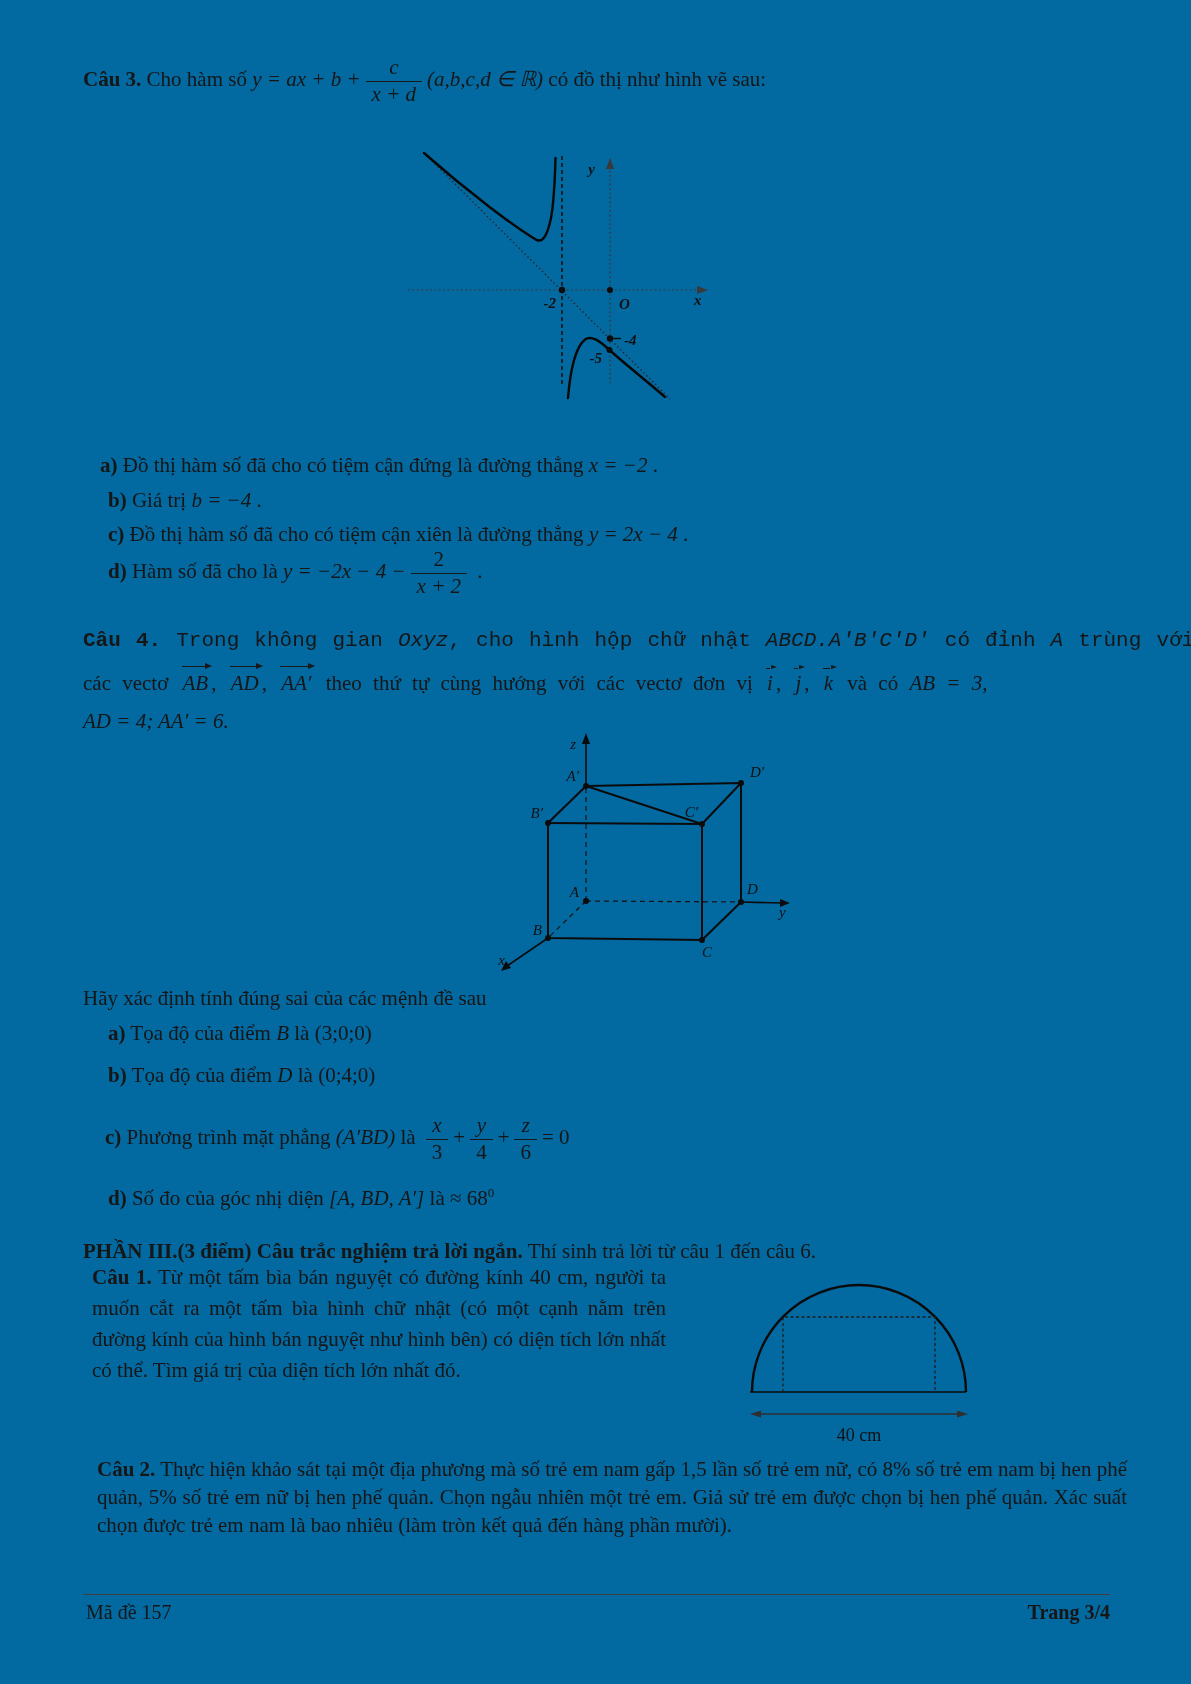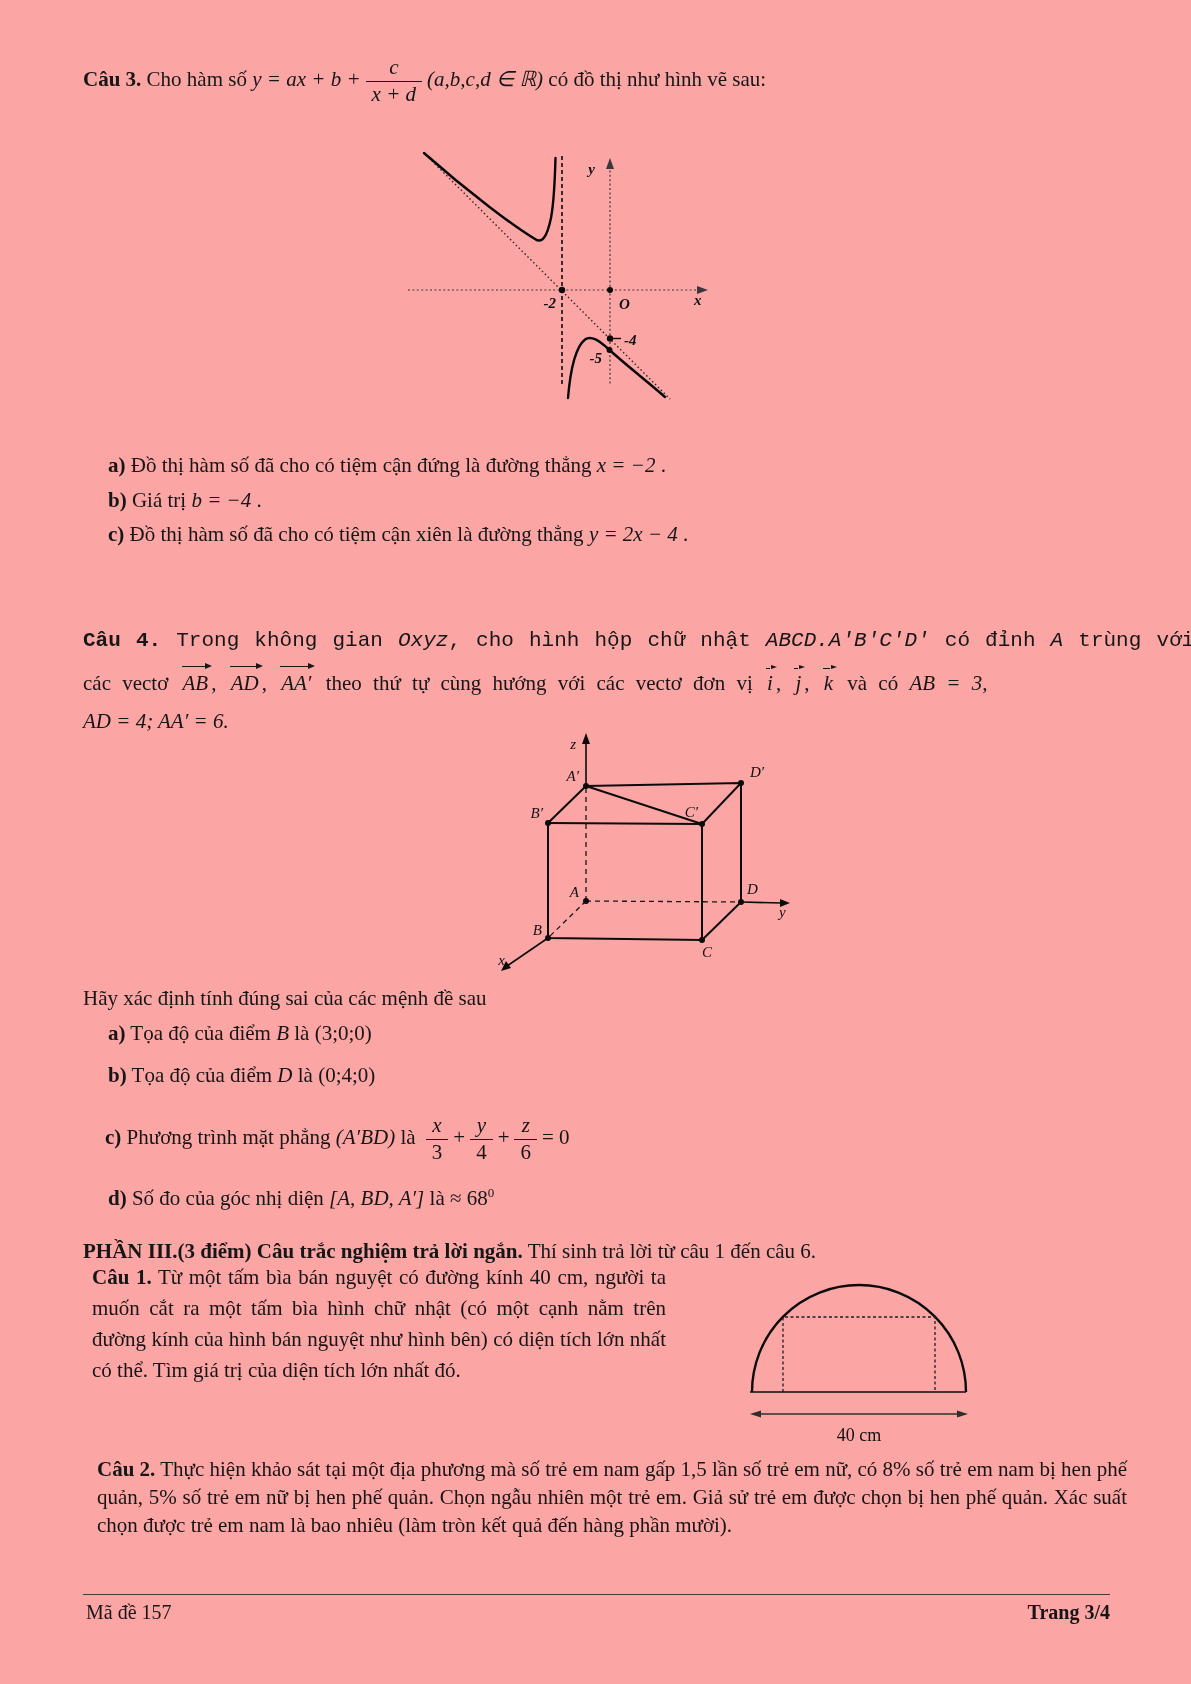--- a/index.html
+++ b/index.html
@@ -1,18 +1,18 @@
 <!DOCTYPE html>
 <html><head>
 <meta charset="utf-8">
 <style>
   html,body{margin:0;padding:0;background:#9a9a9a;}
   .page{
     position:relative; width:1191px; height:1684px; margin:0 auto;
-    background:#fca5a5; color:#161616;
+    background:#0369a1; color:#161616;
     font-family:"Liberation Serif", serif; font-size:21px;
     overflow:hidden;
   }
   .abs{position:absolute;}
   .b{font-weight:bold;}
   .i{font-style:italic;}
   .row{line-height:26px; white-space:nowrap;}
   .tallrow{line-height:62px; white-space:nowrap;}
   .just{text-align:justify; line-height:31px;}
   .just2{text-align:justify; line-height:28px;}
@@ -72,28 +72,34 @@
     <line x1="214" y1="188.5" x2="223" y2="188.5" stroke="#111" stroke-width="1.4"></line>
 
     <text x="197" y="24" font-size="15" font-weight="bold" font-style="italic" text-anchor="end">y</text>
     <text x="296" y="155" font-size="15" font-weight="bold" font-style="italic">x</text>
     <text x="158" y="158" font-size="15" font-weight="bold" font-style="italic" text-anchor="end">-2</text>
     <text x="221" y="159" font-size="15" font-weight="bold" font-style="italic">O</text>
     <text x="226" y="195" font-size="15" font-weight="bold" font-style="italic">-4</text>
     <text x="204" y="213" font-size="15" font-weight="bold" font-style="italic" text-anchor="end">-5</text>
   </svg>
 
-  <div class="abs row" style="left:108px; top:452px;">
+  <div class="abs row" style="left:100px; top:452px;">
     <span class="b">a)</span><span> Đồ thị hàm số đã cho có tiệm cận đứng là đường thẳng </span><span class="i">x = −2</span><span> .</span>
   </div>
   <div class="abs row" style="left:108px; top:487px;">
     <span class="b">b)</span><span> Giá trị </span><span class="i">b = −4</span><span> .</span>
   </div>
   <div class="abs row" style="left:108px; top:521px;">
     <span class="b">c)</span><span> Đồ thị hàm số đã cho có tiệm cận xiên là đường thẳng </span><span class="i">y = 2x − 4</span><span> .</span>
+  </div>
+  <div class="abs tallrow" style="left:108px; top:540px;">
+    <span class="b">d)</span><span> Hàm số đã cho là </span><span class="i">y = −2x − 4 −</span><span class="fr rnum">
+        <span class="n">2</span>
+        <span class="d">x + 2</span>
+      </span><span> .</span>
   </div>
 
   <div class="abs row" style="left:83px; top:628px; width:1035px; word-spacing:2.5px;font-family:Liberation Mono, monospace;">
     <span class="b">Câu 4.</span><span> Trong không gian </span><span class="i">Oxyz</span><span>, cho hình hộp chữ nhật </span><span class="i">ABCD.A′B′C′D′</span><span> có đỉnh </span><span class="i">A</span><span> trùng với gốc </span><span class="i">O</span><span> ,</span>
   </div>
   <div class="abs row" style="left:83px; top:670px; width:1035px; word-spacing:6px;">
     <span>các vectơ </span><span class="vec"><span>AB</span></span><span>, </span><span class="vec"><span>AD</span></span><span>, </span><span class="vec"><span>AA′</span></span><span> theo thứ tự cùng hướng với các vectơ đơn vị </span><span class="vec small"><span>i</span></span><span>, </span><span class="vec small"><span>j</span></span><span>, </span><span class="vec small"><span>k</span></span><span> và có </span><span class="i">AB = 3,</span>
   </div>
   <div class="abs row" style="left:83px; top:708px;">
     <span class="i">AD = 4; AA′ = 6.</span>

